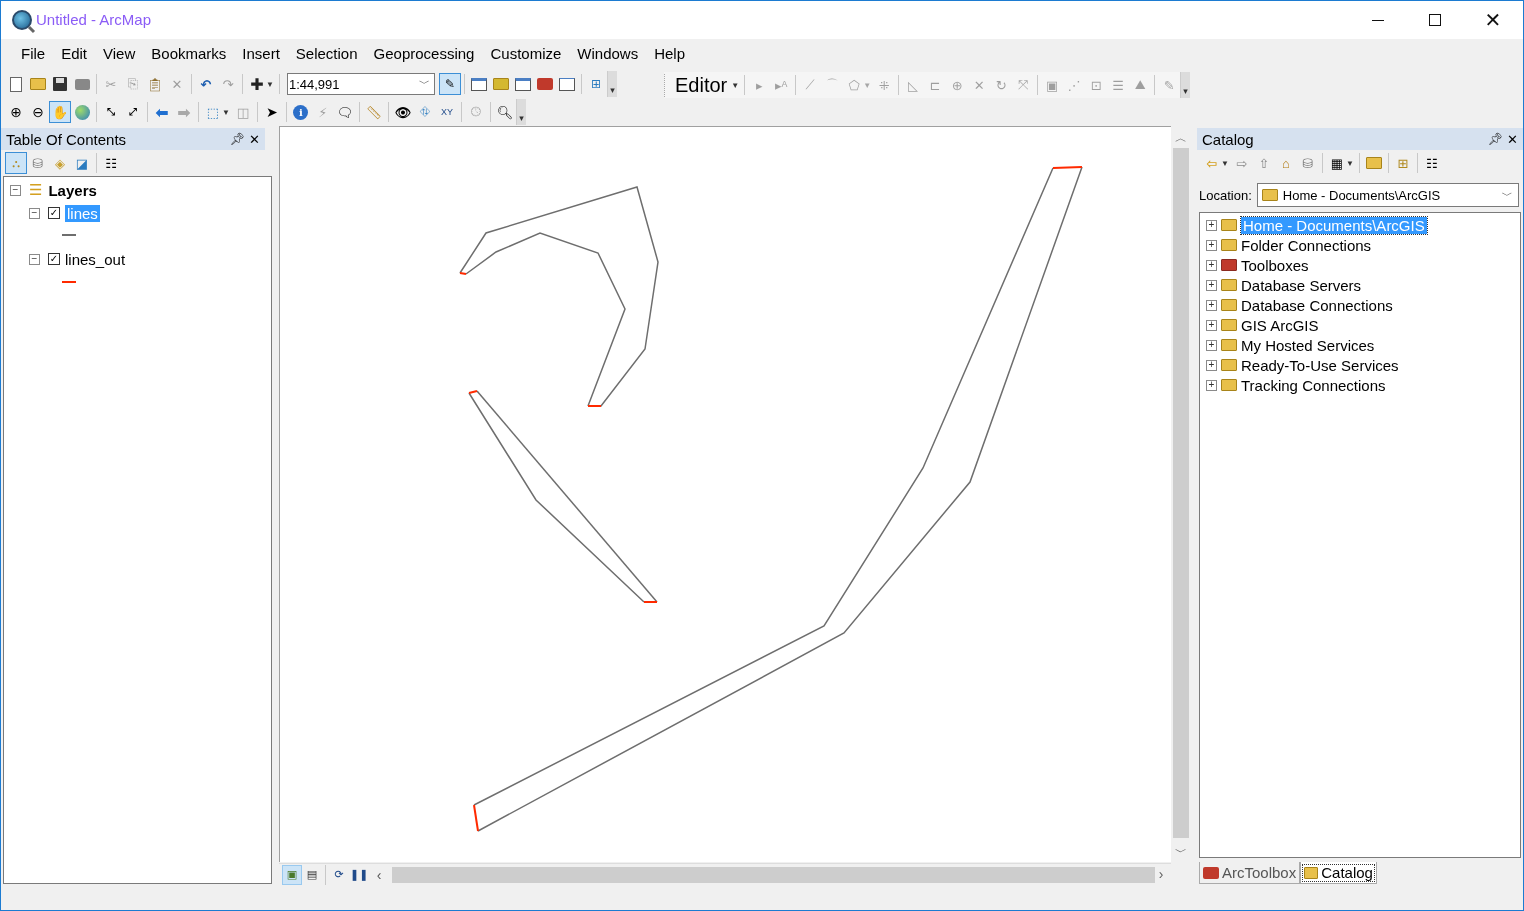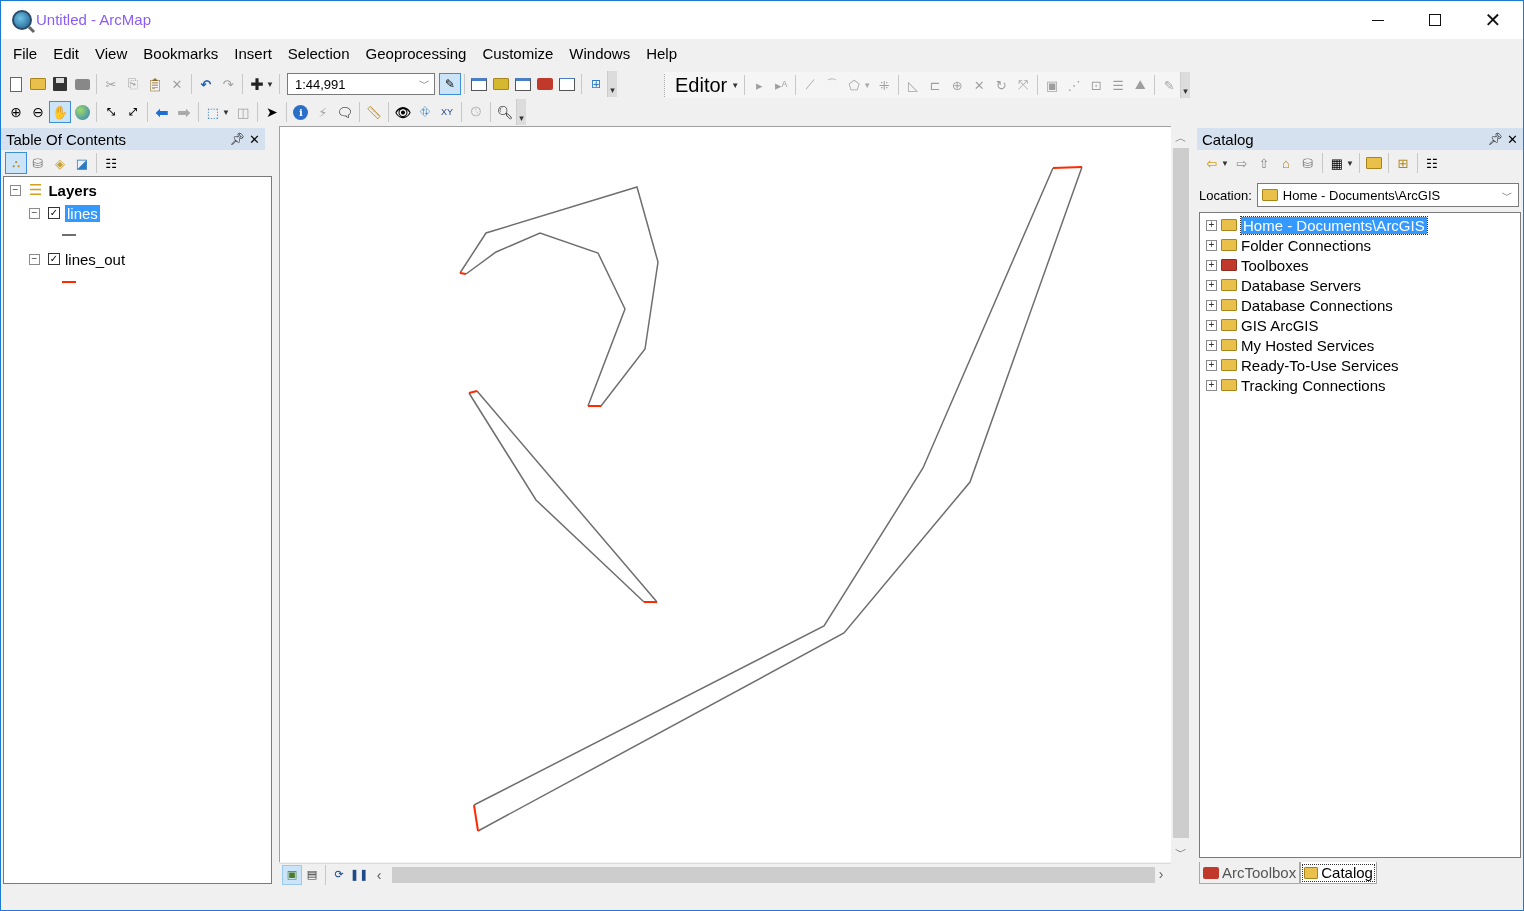--- a/index.html
+++ b/index.html
@@ -8,30 +8,30 @@
   .titlebar { position: absolute; left: 0; top: 0; width: 1522px; height: 38px; background: #fff; }
   .app-icon { position: absolute; left: 11px; top: 9px; width: 20px; height: 20px; border-radius: 50%; background: radial-gradient(circle at 40% 40%, #6fc2e6, #1a5b8a); border: 2px solid #2a4a6a; }
   .app-icon::after { content: ""; position: absolute; right: -5px; bottom: -3px; width: 7px; height: 3px; background: #666; transform: rotate(45deg); }
   .title-text { position: absolute; left: 35px; top: 10px; font-size: 15px; color: #8b5cf6; }
   .win-btn { position: absolute; top: 0; width: 58px; height: 38px; display: flex; align-items: center; justify-content: center; font-size: 16px; color: #111; }
   .win-min { left: 1348px; } .win-max { left: 1405px; } .win-close { left: 1463px; }
   .min-glyph { width: 12px; height: 1px; background: #111; }
   .max-glyph { width: 12px; height: 12px; border: 1px solid #111; }
   .close-glyph { font-size: 20px; line-height: 1; font-weight: 300; }
 
-  .menubar { position: absolute; left: 0; top: 40px; height: 26px; width: 1522px; display: flex; align-items: center; padding-left: 4px; }
+  .menubar { position: absolute; left: 0; top: 40px; height: 26px; width: 1522px; display: flex; align-items: center; padding-left: 12px; }
   .menu-item { padding: 0 8px; font-size: 15px; line-height: 26px; }
 
   .toolbar-row { position: absolute; left: 4px; height: 26px; display: flex; align-items: center; }
   .tb-icon { width: 22px; height: 22px; display: inline-flex; align-items: center; justify-content: center; font-size: 13px; margin: 0 0px; position: relative; }
   .tb-icon.active { background: #cce4f7; border: 1px solid #3c8fd6; }
   .tb-icon.disabled { opacity: 0.35; }
   .tb-sep { width: 1px; height: 20px; background: #c8c8c8; margin: 0 3px; }
   .tb-drop { font-size: 8px; margin-left: -2px; margin-right: 2px; color: #333; }
-  .scale-box { width: 148px; height: 22px; background: #fff; border: 1px solid #7a7a7a; display: flex; align-items: center; padding-left: 7px; font-size: 13px; margin: 0 4px; position: relative; }
+  .scale-box { width: 148px; height: 22px; background: #fff; border: 1px solid #7a7a7a; display: flex; align-items: center; padding-left: 1px; font-size: 13px; margin: 0 4px; position: relative; }
   .scale-box .chev { position: absolute; right: 4px; top: 2px; font-size: 11px; color: #555; }
   .grip { width: 10px; height: 26px; background: #dcdcdc; border-left: 1px solid #ccc; display: flex; align-items: flex-end; justify-content: center; font-size: 9px; color: #333; padding-bottom: 2px; }
   .editor-tb { position: absolute; left: 663px; top: 71px; height: 26px; display: flex; align-items: center; background: #f5f5f5; }
   .editor-label { font-size: 20px; padding: 0 2px 0 10px; border-left: 1px dotted #aaa; }
 
   
   .ic-doc { width: 12px; height: 15px; border: 1px solid #666; background: #fff; }
   .ic-folder { width: 16px; height: 12px; background: #e8c04a; border: 1px solid #a8841a; border-radius: 1px; }
   .ic-save { width: 14px; height: 14px; background: #333; border-radius: 1px; position: relative; }
   .ic-save::after { content: ""; position: absolute; left: 3px; top: 1px; width: 8px; height: 5px; background: #ddd; }

